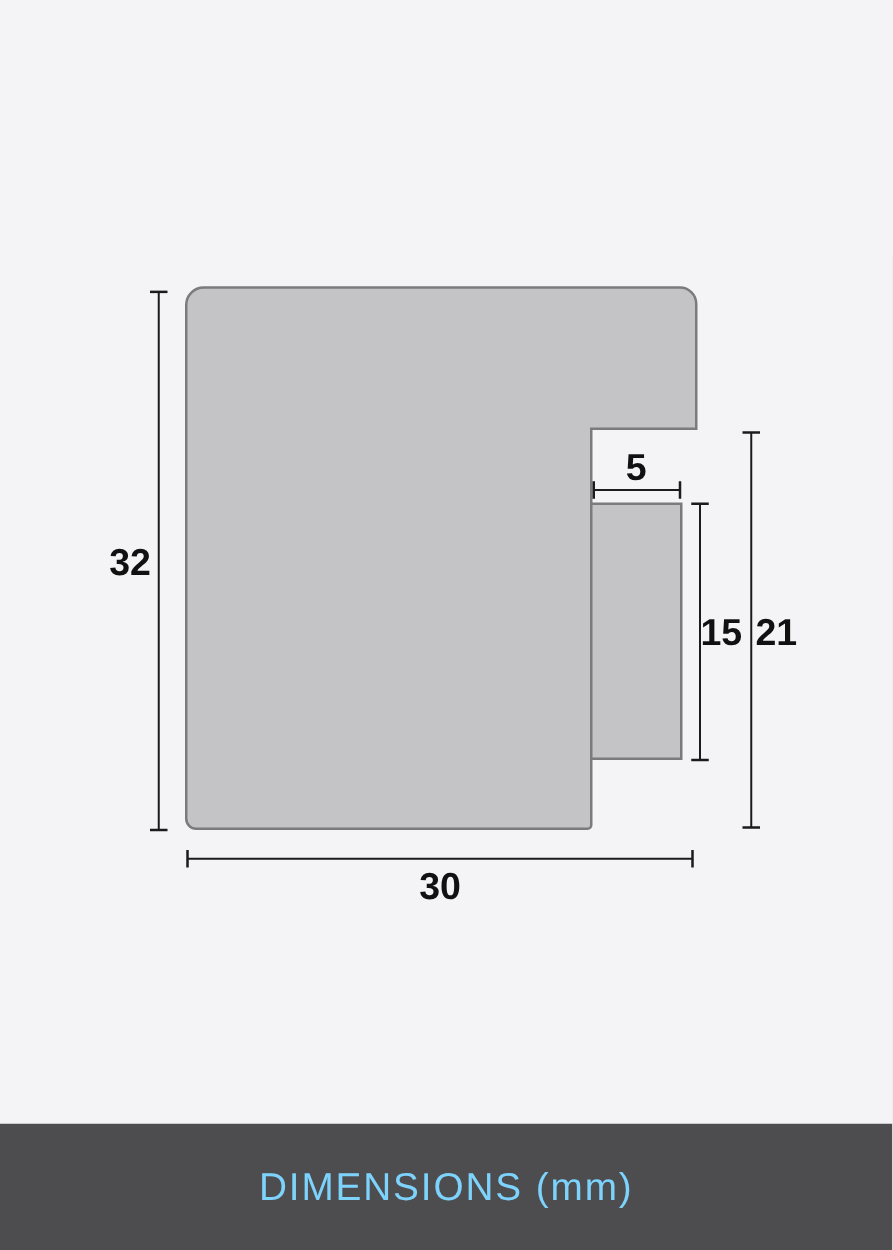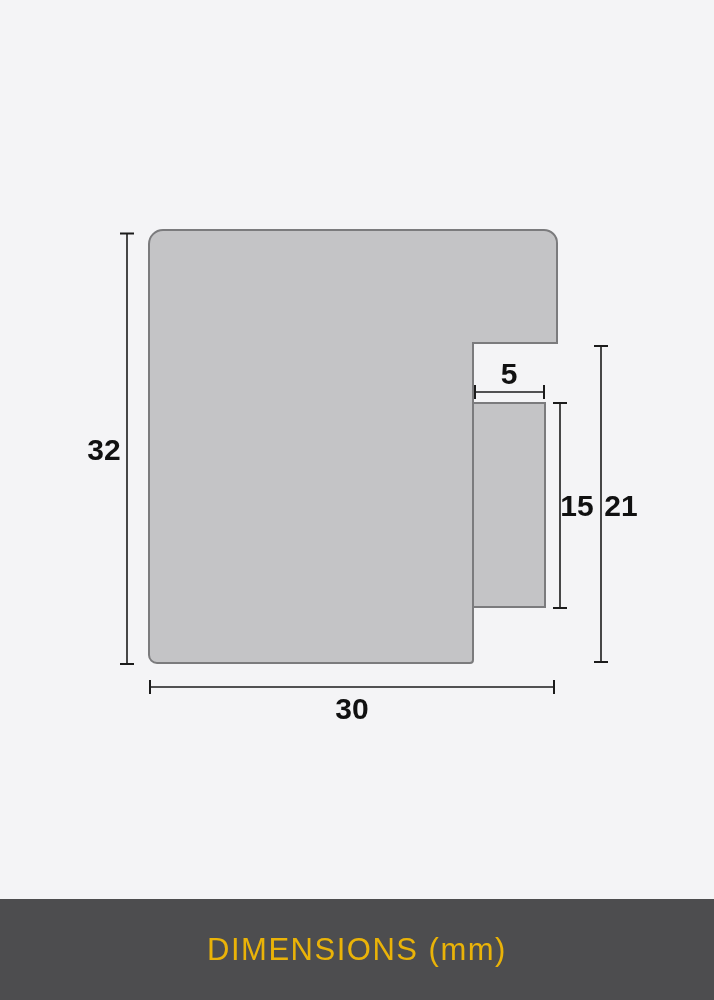--- a/index.html
+++ b/index.html
@@ -47,21 +47,21 @@
     left: 0;
     bottom: 0;
     width: 714px;
     height: 101px;
     background: #4d4d4f;
     display: flex;
     align-items: center;
     justify-content: center;
   }
   .footer-title {
-    color: #eab308;
+    color: #7dd3fc;
     font-size: 31px;
     font-weight: 400;
     letter-spacing: 1.5px;
     font-family: "Liberation Sans", sans-serif;
   }
 </style>
 </head>
 <body>
 
 <div class="stage">

